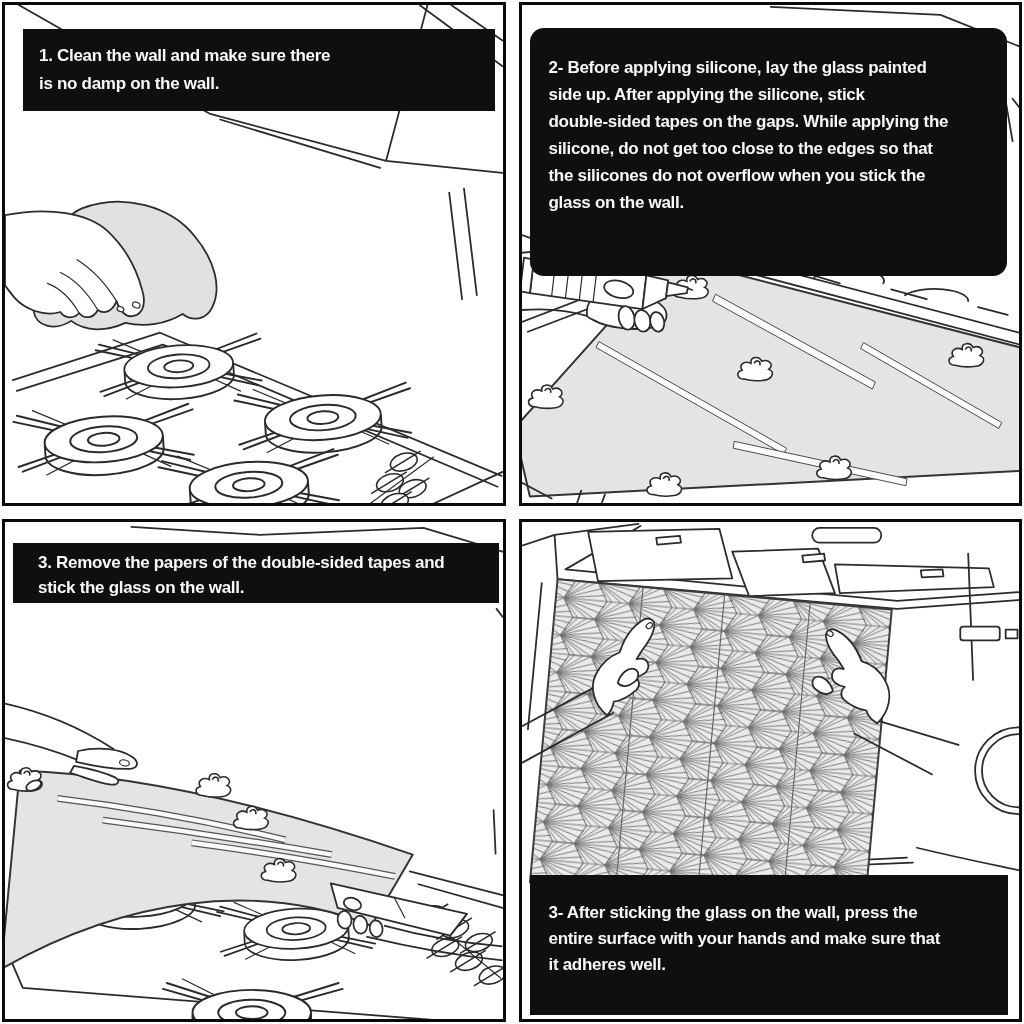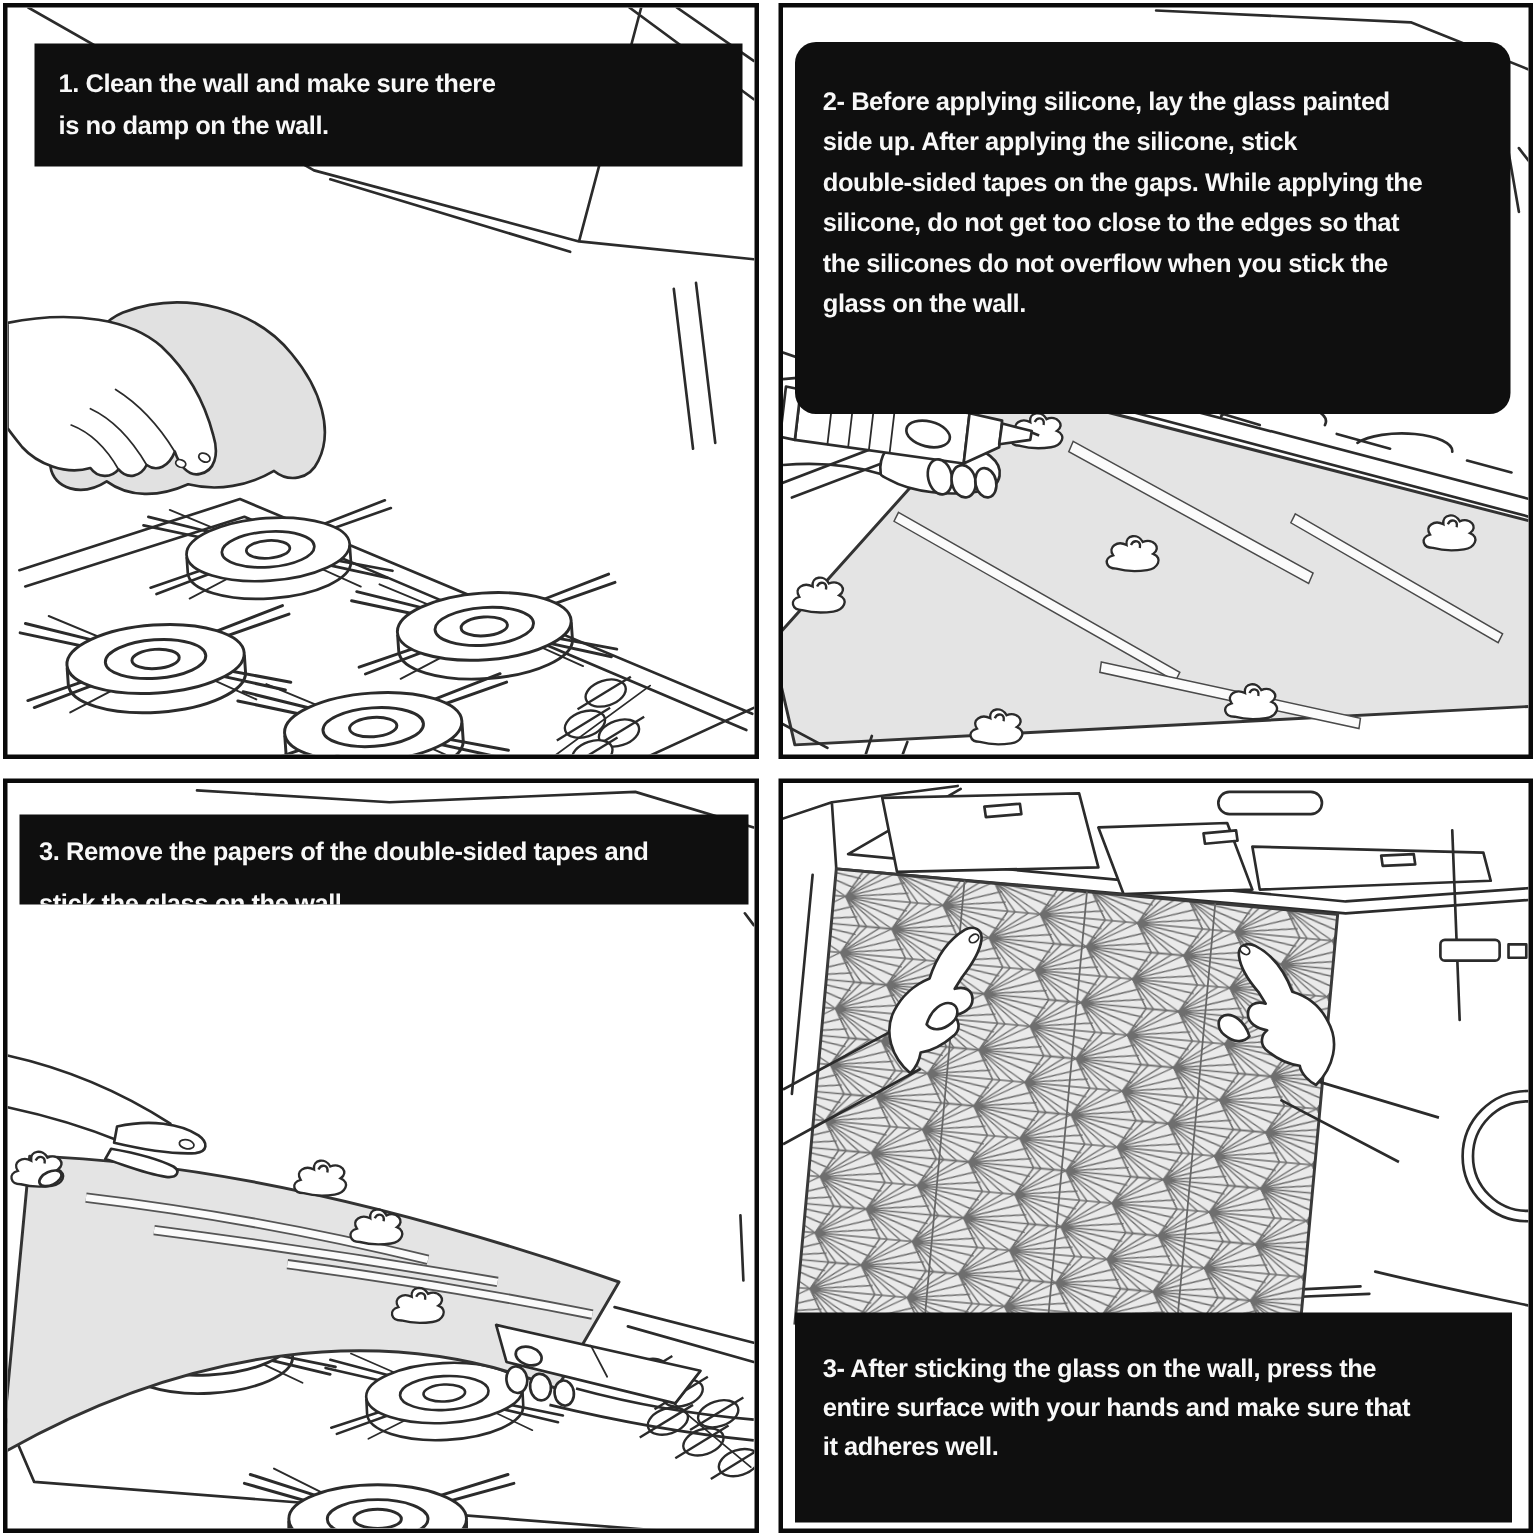--- a/index.html
+++ b/index.html
@@ -15,21 +15,21 @@
   }
   .art{position:absolute;inset:0;width:100%;height:100%;display:block;}
   .caption{
     position:absolute;background:#0f0f0f;color:#f8f8f8;
     font-weight:700;font-size:17px;letter-spacing:-0.3px;
     white-space:pre-line;box-sizing:border-box;overflow:hidden;
     z-index:5;
   }
   .c1{left:18px;top:24px;width:472px;height:82px;padding:13px 16px;line-height:28px;}
   .c2{left:8px;top:23px;width:477px;height:248px;padding:26px 17px 0 19px;line-height:27px;border-radius:14px;}
-  .c3{left:8px;top:21px;width:486px;height:60px;padding:7px 13px;line-height:35px;}
+  .c3{left:8px;top:21px;width:486px;height:60px;padding:7px 25px;line-height:25px;}
   .c4{left:8px;top:353px;width:478px;height:140px;padding:25px 19px 0 19px;line-height:26px;}
   .ink{stroke:#2b2b2b;stroke-width:1.8;fill:none;stroke-linecap:round;stroke-linejoin:round;}
   .thin{stroke:#2b2b2b;stroke-width:1.2;fill:none;stroke-linecap:round;}
 </style>
 </head>
 <body>
 
 <svg width="0" height="0" style="position:absolute" aria-hidden="true">
   <defs>
     <g id="burner" fill="none" stroke="#2b2b2b" stroke-width="2" stroke-linecap="round">

